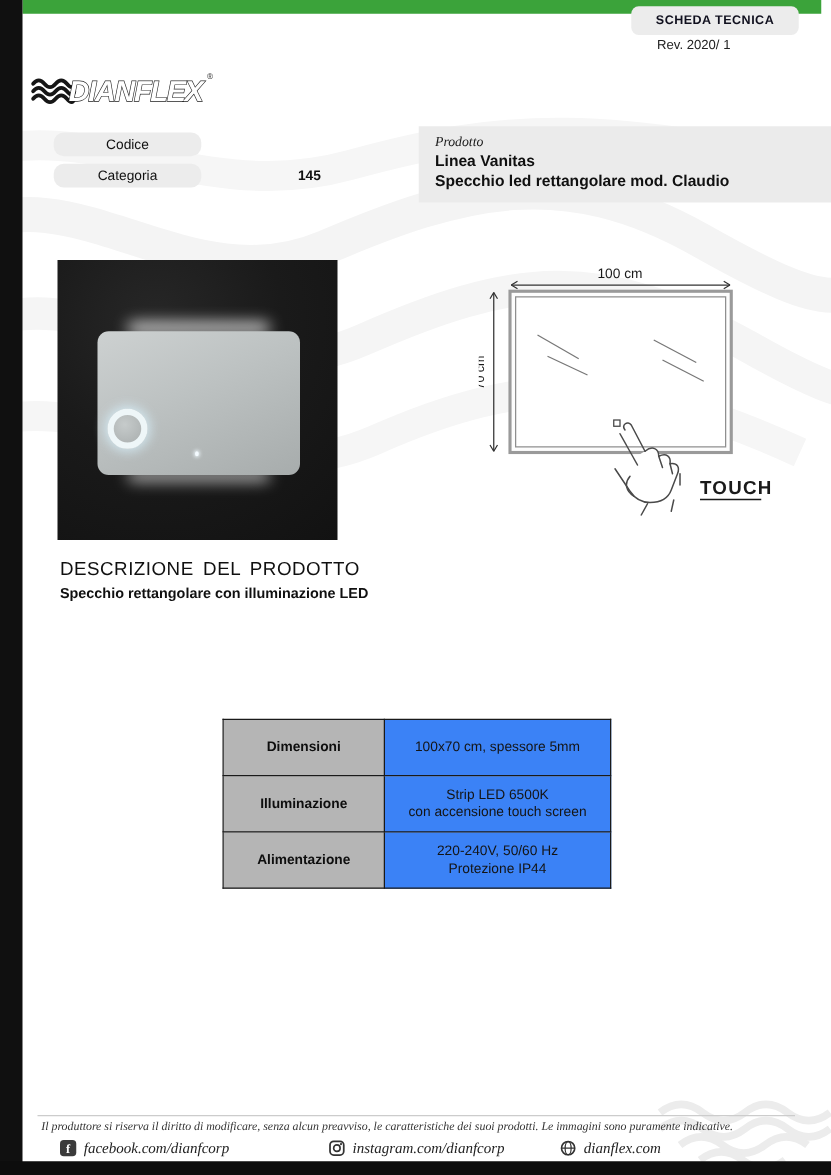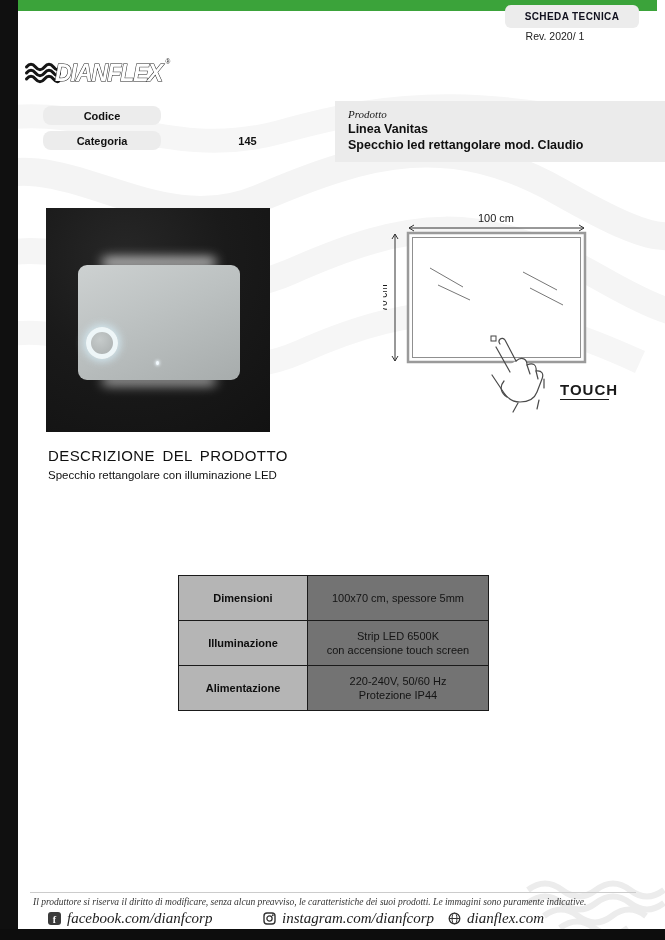--- a/index.html
+++ b/index.html
@@ -18,21 +18,21 @@
     position:absolute; left:505px; top:5px; width:134px; height:23px; z-index:2;
     background:#ececec; border-radius:6px; display:flex; align-items:center; justify-content:center;
     font-size:10px; font-weight:bold; letter-spacing:.4px; color:#10101e;
   }
   .rev { position:absolute; left:460px; top:30px; width:190px; text-align:center; font-size:10.5px; color:#222; z-index:1; }
 
   .logo { position:absolute; left:24px; top:52px; width:150px; height:38px; z-index:1; }
 
   .pill {
     position:absolute; left:43px; width:118px; height:19px; background:#ececec; border-radius:8px;
-    display:flex; align-items:center; justify-content:center; font-size:11px; font-weight:bold; z-index:1;
+    display:flex; align-items:center; justify-content:center; font-size:11px; font-weight:normal; z-index:1;
   }
   .pill-value { position:absolute; left:180px; width:135px; height:19px; display:flex; align-items:center; justify-content:center; font-size:11px; font-weight:bold; z-index:1; }
 
   .prodotto-box { position:absolute; left:335px; top:101px; width:330px; height:61px; background:#ebebeb; padding:7px 0 0 13px; z-index:1; }
   .prodotto-label { font-family:"Liberation Serif", serif; font-style:italic; font-size:11px; color:#1a1a1a; margin-bottom:2px; }
   .prodotto-name { font-size:12.5px; font-weight:bold; line-height:15.5px; color:#101010; }
 
   .photo { position:absolute; left:46px; top:208px; width:224px; height:224px; z-index:1;
            background:radial-gradient(circle at 35% 22%, #272727 0%, #1a1a1a 45%, #121212 100%); }
   .photo .glow { position:absolute; background:#ffffff; filter:blur(6px); opacity:.85; border-radius:6px; }
@@ -42,31 +42,31 @@
                    background:linear-gradient(155deg,#cdd1d1 0%, #bcc1c1 45%, #a7acac 100%); }
   .photo .ring { position:absolute; left:40px; top:119px; width:32px; height:32px; border-radius:50%;
                  border:5px solid #eef6f8; background:radial-gradient(circle at 40% 35%, #c6cbcb, #a9aeae);
                  box-shadow:0 0 9px 2px rgba(215,240,250,.85); }
   .photo .touch-dot { position:absolute; left:110px; top:153px; width:3px; height:4px; background:#f4fbff; border-radius:50%; box-shadow:0 0 3px 1px rgba(240,250,255,.8); }
 
   .drawing { position:absolute; left:383px; top:213px; width:235px; height:200px; z-index:1; }
   .drawing text { font-family:"Liberation Sans", sans-serif; fill:#1a1a1a; }
 
   .desc-title { position:absolute; left:48px; top:447px; font-size:15px; font-weight:400; letter-spacing:.4px; word-spacing:3px; color:#101010; z-index:1; }
-  .desc-subtitle { position:absolute; left:48px; top:469px; font-size:11.5px; font-weight:normal; color:#101010; z-index:1;text-align:center; }
+  .desc-subtitle { position:absolute; left:48px; top:469px; font-size:11.5px; font-weight:bold; color:#101010; z-index:1;text-align:center; }
 
   table.specs { position:absolute; left:178px; top:575px; border-collapse:collapse; z-index:1;border-radius:10px; }
   table.specs td { border:1.5px solid #1a1a1a; height:45px; text-align:center; vertical-align:middle; font-size:11px; }
   table.specs td.lbl { width:129px; background:#b5b5b5; font-weight:bold; color:#0e0e0e; }
-  table.specs td.val { width:181px; background:#737373; line-height:14px; color:#141414;margin-left:32px; }
+  table.specs td.val { width:181px; background:#3b82f6; line-height:14px; color:#141414;margin-left:32px; }
 
   .footer-divider { position:absolute; left:30px; top:892px; width:606px; height:1px; background:#cccccc; z-index:1; }
   .disclaimer { position:absolute; left:33px; top:897px; width:600px; font-family:"Liberation Serif", serif; font-style:italic; font-size:9.5px; color:#333; z-index:1; }
   .social { position:absolute; top:911px; height:15px; display:flex; align-items:center; gap:6px; z-index:4; }
-  .social .txt { font-family:"Liberation Serif", serif; font-style:italic; font-size:15px; color:#222; }
+  .social .txt { font-family:"Liberation Serif", serif; font-style:italic; font-size:12px; color:#222; }
   .fb-icon { width:13px; height:13px; background:#3b3b3b; border-radius:3px; color:#fff; font-family:"Liberation Serif", serif; font-weight:bold; font-size:10px; display:flex; align-items:flex-end; justify-content:center; line-height:11px; }
   .social svg { display:block; }
 </style>
 </head>
 <body>
 
 <div class="page">
 
   <svg class="bg-waves" viewBox="0 0 665 940" fill="none">
     <path d="M-30 125 C 80 92, 160 165, 280 132 S 480 92, 700 145" stroke="#f6f6f6" stroke-width="24"></path>

